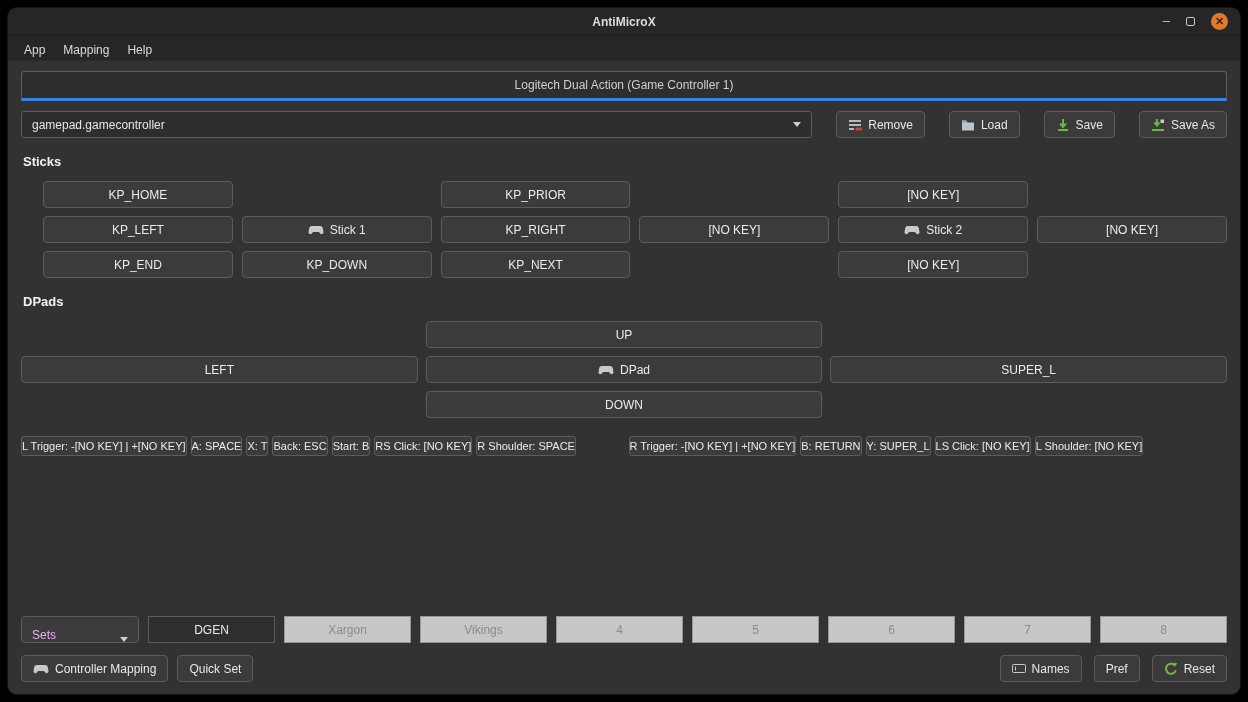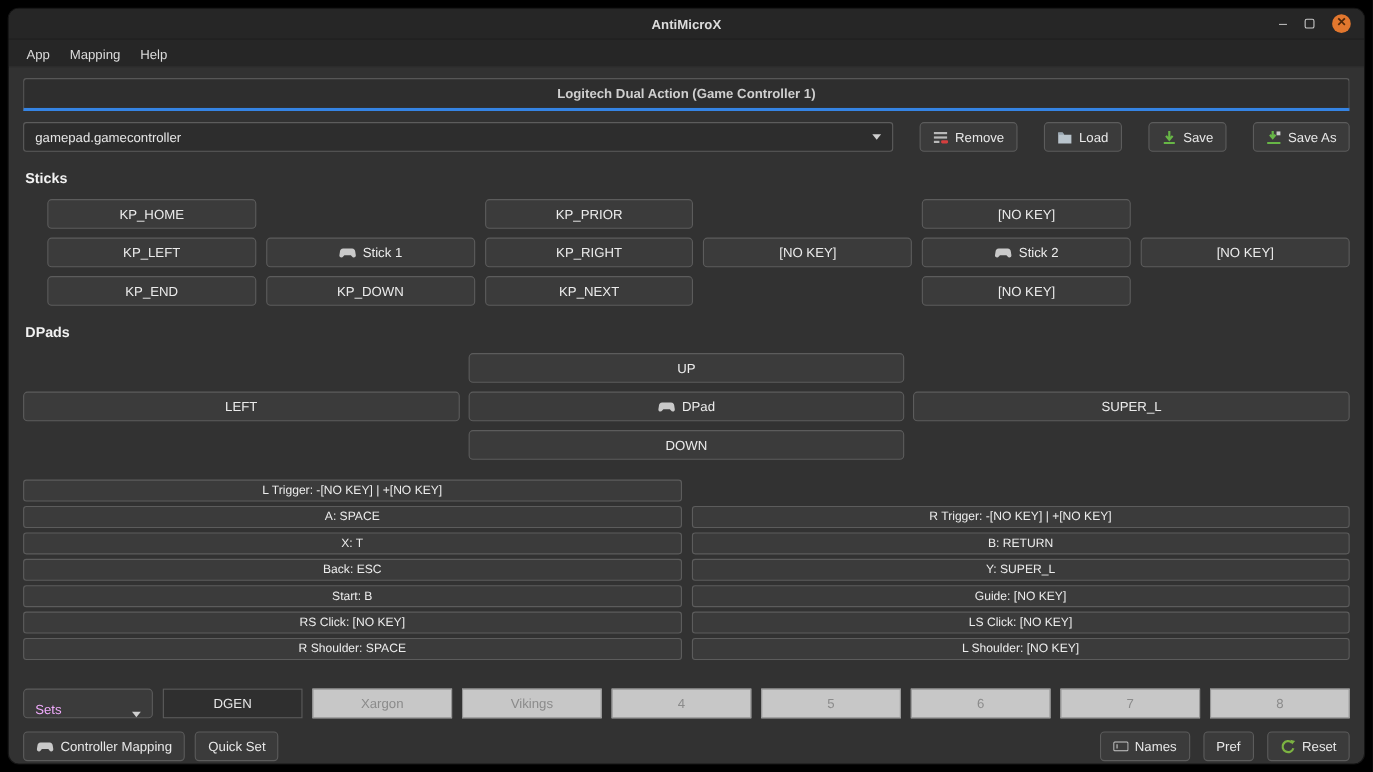--- a/index.html
+++ b/index.html
@@ -40,21 +40,21 @@
     display:flex; align-items:flex-end; padding-left:8px; gap:2px;
     border-bottom:1px solid #2c2c2c;
   }
   .menu-item { color:#dcdcdc; font-size:12px; padding:3px 8px; border-radius:3px; cursor:default; }
   
   .content { flex:1; padding:10px 13px 12px 13px; display:flex; flex-direction:column; }
   .ctab {
     border:1px solid #5c5c5c; border-bottom:3px solid #3584e4;
     background:#2e2e2e; height:30px; flex:0 0 auto;
     display:flex; align-items:center; justify-content:center;
-    color:#cfcfcf; font-weight:bold; font-size:12px;
+    color:#cfcfcf; font-weight:normal; font-size:12px;
     border-radius:3px 3px 0 0;
   }
   .profile-row { display:flex; margin-top:10px; gap:24px; align-items:center; flex:0 0 auto; }
   .combo {
     flex:1; height:27px; background:#2d2d2d; border:1px solid #5c5c5c; border-radius:3px;
     display:flex; align-items:center; padding:0 10px; color:#e6e6e6; font-size:12px;
   }
   .combo-arrow { margin-left:auto; }
   .arrow-down {
     width:0; height:0;
@@ -71,21 +71,21 @@
   
   .sticks-grid { display:grid; grid-template-columns:repeat(6,1fr); gap:8px 9px; padding-left:22px; flex:0 0 auto; }
   .dpad-grid { display:grid; grid-template-columns:1fr 1fr 1fr; gap:8px; flex:0 0 auto; }
   .grid-btn {
     height:27px; background:#3b3b3b; border:1px solid #5c5c5c; border-radius:4px;
     color:#ececec; font-size:12px; display:flex; align-items:center; justify-content:center;
     gap:6px; cursor:default;
   }
   
   .binds { display:flex; gap:9px; margin-top:18px; flex:0 0 auto; }
-  .bind-col { flex:1; display:flex; flex-direction:column; gap:4px;justify-content:flex-end; }
+  .bind-col { flex:1; display:flex; flex-direction:row; gap:4px; }
   .bind-btn {
     height:20px; background:#3b3b3b; border:1px solid #5c5c5c; border-radius:3px;
     color:#ececec; font-size:11px; display:flex; align-items:center; justify-content:center;
     cursor:default;
   }
   
   .sets-row { display:flex; gap:9px; margin-top:auto; align-items:center; flex:0 0 auto; padding-top:26px; }
   .sets-combo {
     width:118px; height:27px; background:#3b3b3b; border:1px solid #5c5c5c; border-radius:4px;
     display:flex; align-items:flex-end; padding:0 10px; color:#f0abfc; font-size:12px; gap:24px;
@@ -230,21 +230,20 @@
         <div class="bind-btn">X: T</div>
         <div class="bind-btn">Back: ESC</div>
         <div class="bind-btn">Start: B</div>
         <div class="bind-btn">RS Click: [NO KEY]</div>
         <div class="bind-btn">R Shoulder: SPACE</div>
       </div>
       <div class="bind-col">
         <div class="bind-btn">R Trigger: -[NO KEY] | +[NO KEY]</div>
         <div class="bind-btn">B: RETURN</div>
         <div class="bind-btn">Y: SUPER_L</div>
-        <div class="bind-btn">Guide: [NO KEY]</div>
         <div class="bind-btn">LS Click: [NO KEY]</div>
         <div class="bind-btn">L Shoulder: [NO KEY]</div>
       </div>
     </div>
 
     <div class="sets-row">
       <div class="sets-combo">
         <span>Sets</span>
         <span class="arrow-down"></span>
       </div>

